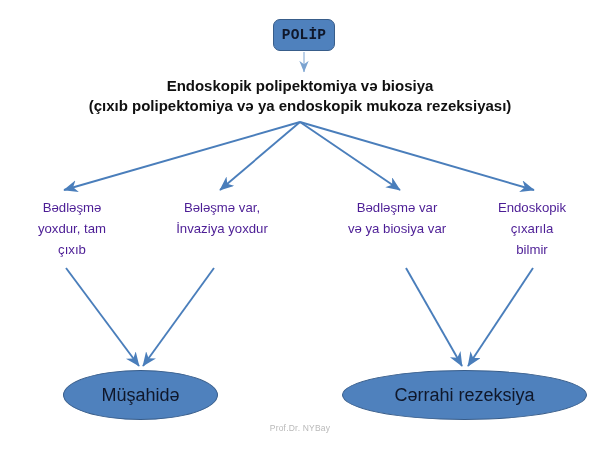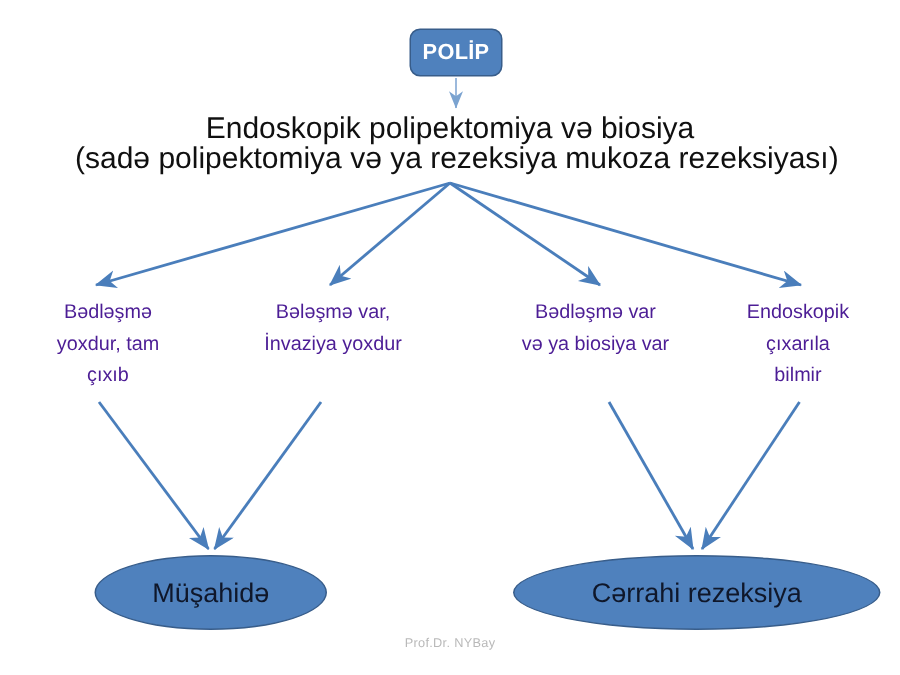--- a/index.html
+++ b/index.html
@@ -38,37 +38,38 @@
     height: 32px;
     background: #4f81bd;
     border: 1.5px solid #385d8a;
     border-radius: 7px;
     box-sizing: border-box;
     display: flex;
     align-items: center;
     justify-content: center;
   }
   .node-box .label {
-    color: #ffffff;
+    color: #0f172a;
     font-size: 14.5px;
     font-weight: bold;
     letter-spacing: 0.2px;
     line-height: 1;
+    font-family: Liberation Mono, monospace;
   }
 
   
   .heading {
     position: absolute;
     left: 50px;
     top: 76px;
     width: 500px;
     text-align: center;
     color: #101010;
-    font-size: 20px;
-    font-weight: normal;
+    font-size: 15px;
+    font-weight: bold;
     line-height: 20px;
   }
   .heading .line {
     display: block;
     white-space: nowrap;
   }
 
   
   .branch {
     position: absolute;
@@ -159,21 +160,21 @@
     <line x1="406" y1="268" x2="462" y2="366" stroke="#4a7ebb" stroke-width="1.9" marker-end="url(#ah)"></line>
     <line x1="533" y1="268" x2="468" y2="366" stroke="#4a7ebb" stroke-width="1.9" marker-end="url(#ah)"></line>
   </svg>
 
   <div class="node-box">
     <span class="label">POLİP</span>
   </div>
 
   <div class="heading">
     <span class="line">Endoskopik polipektomiya və biosiya</span>
-    <span class="line">(sadə polipektomiya və ya rezeksiya mukoza rezeksiyası)</span>
+    <span class="line">(çıxıb polipektomiya və ya endoskopik mukoza rezeksiyası)</span>
   </div>
 
   <div class="branch branch-0">
     <span class="line">Bədləşmə</span>
     <span class="line">yoxdur, tam</span>
     <span class="line">çıxıb</span>
   </div>
 
   <div class="branch branch-1">
     <span class="line">Bələşmə var,</span>

